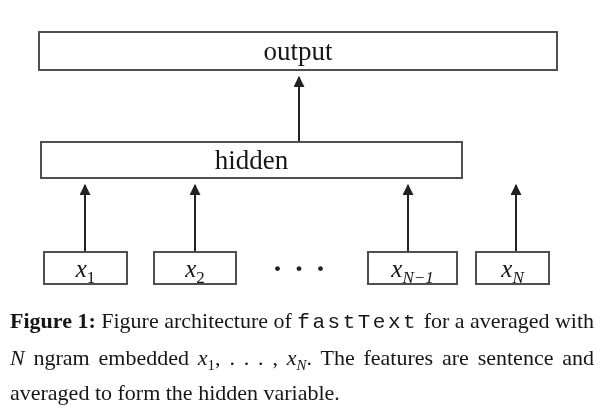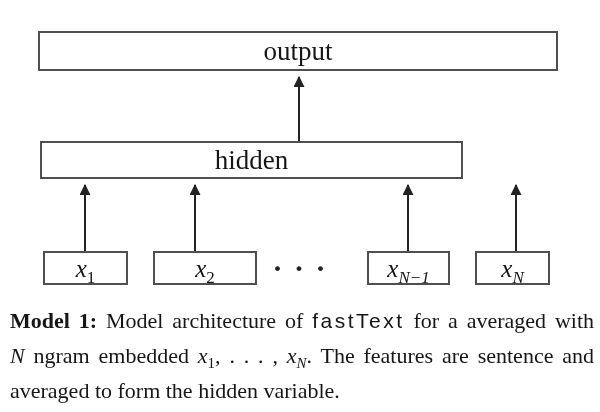--- a/index.html
+++ b/index.html
@@ -19,22 +19,22 @@
     background: var(--background, #ffffff);
     display: flex;
     align-items: center;
     justify-content: center;
   }
   .output-box { left: 38px; top: 31px; width: 520px; height: 40px; }
   .hidden-box { left: 40px; top: 141px; width: 423px; height: 38px; }
   .layer-label { font-size: 27px; line-height: 1; }
   .input-box { top: 251px; height: 34px; }
   .in-x1 { left: 43px;  width: 85px; align-items: center; }
-  .in-x2 { left: 153px; width: 104px; }
-  .in-xn1 { left: 367px; width: 83px; }
+  .in-x2 { left: 153px; width: 84px; }
+  .in-xn1 { left: 367px; width: 91px; }
   .in-xn { left: 475px; width: 75px; }
   .math-label { font-style: italic; font-size: 25px; line-height: 1; }
   .math-label sub, .caption sub {
     font-size: 68%;
     font-style: normal;
     line-height: 0;
   }
   .sub-it { font-style: italic !important; }
   .ellipsis {
     position: absolute;
@@ -48,21 +48,21 @@
   .caption {
     position: absolute;
     left: 10px; top: 303px; width: 584px;
     font-size: 22px;
     line-height: 35px;
   }
   .cap-line { text-align: justify; text-align-last: justify; white-space: nowrap; }
   .cap-line.last { text-align: center; text-align-last: left; }
   .cap-label { font-weight: bold; }
   .code {
-    font-family: Liberation Sans, sans-serif;
+    font-family: Liberation Mono, monospace;
     font-size: 21px;
     letter-spacing: 2.5px;
   }
   .mathi { font-style: italic; }
 </style>
 </head>
 <body>
 
 <div class="canvas">
 
@@ -99,18 +99,18 @@
       </marker>
     </defs>
     <line x1="299" y1="141" x2="299" y2="77" stroke="var(--arrow, #222222)" stroke-width="2" marker-end="url(#ah)"></line>
     <line x1="85" y1="251" x2="85" y2="185" stroke="var(--arrow, #222222)" stroke-width="2" marker-end="url(#ah)"></line>
     <line x1="195" y1="251" x2="195" y2="185" stroke="var(--arrow, #222222)" stroke-width="2" marker-end="url(#ah)"></line>
     <line x1="408" y1="251" x2="408" y2="185" stroke="var(--arrow, #222222)" stroke-width="2" marker-end="url(#ah)"></line>
     <line x1="516" y1="251" x2="516" y2="185" stroke="var(--arrow, #222222)" stroke-width="2" marker-end="url(#ah)"></line>
   </svg>
 
   <div class="caption">
-    <div class="cap-line"><span class="cap-label">Model 1:</span><span> Model architecture of </span><span class="code">fastText</span><span> for a averaged with</span></div>
+    <div class="cap-line"><span class="cap-label">Figure 1:</span><span> Figure architecture of </span><span class="code">fastText</span><span> for a averaged with</span></div>
     <div class="cap-line"><span class="mathi">N</span><span> ngram embedded </span><span class="mathi">x</span><sub>1</sub><span>, . . . , </span><span class="mathi">x</span><sub class="sub-it">N</sub><span>. The features are sentence and</span></div>
     <div class="cap-line last"><span>averaged to form the hidden variable.</span></div>
   </div>
 
 </div>
 
 </body></html>

